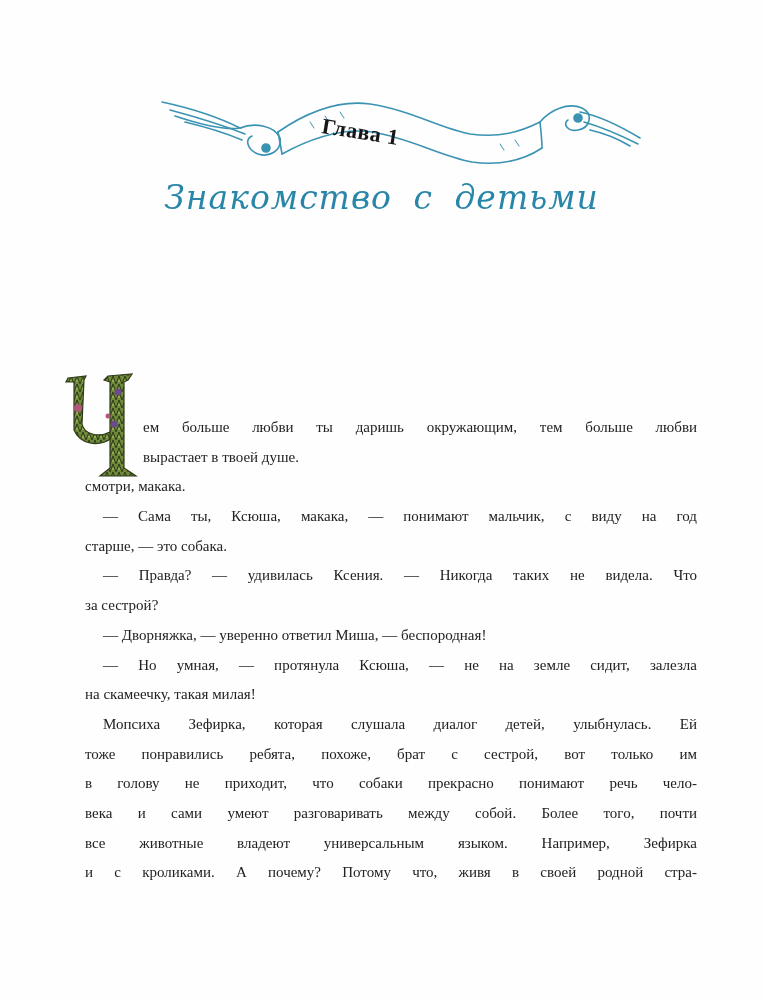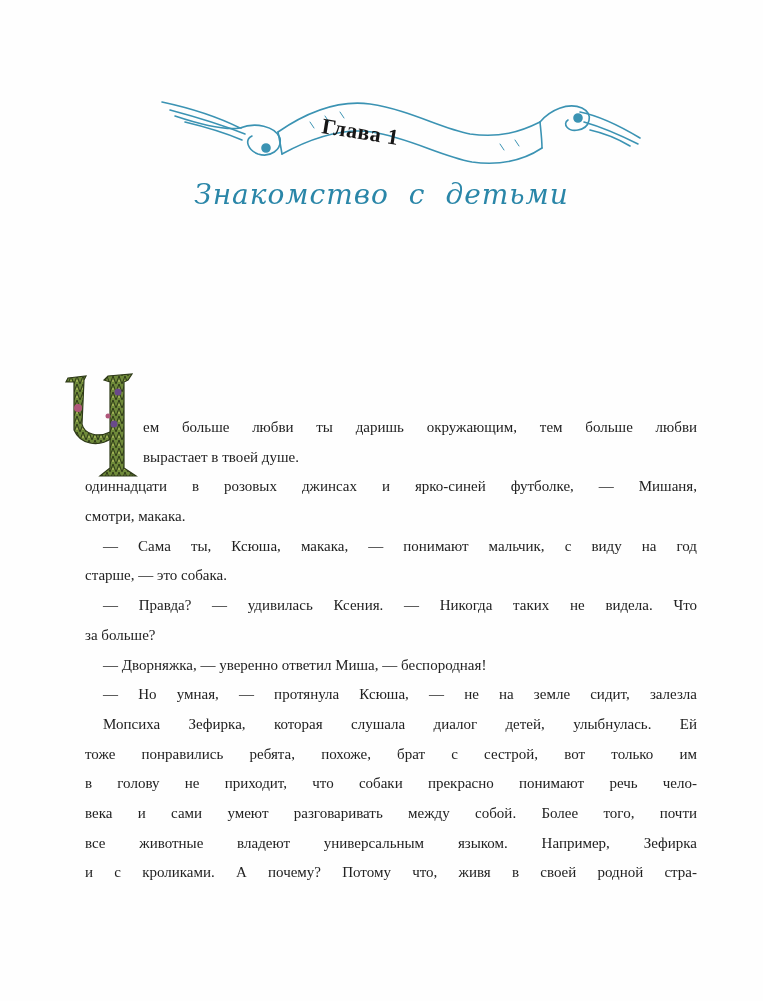--- a/index.html
+++ b/index.html
@@ -44,21 +44,21 @@
       white-space: nowrap;
     }
     .chapter-title {
       position: absolute;
       left: 0;
       width: 763px;
       top: 178px;
       text-align: center;
       font-family: "DejaVu Serif", "Liberation Serif", serif;
       font-style: italic;
-      font-size: 28px;
+      font-size: 33px;
       color: #2a86a8;
       letter-spacing: 1px;
       word-spacing: 10px;
       white-space: nowrap;
     }
     
     .dropcap {
       position: absolute;
       left: 62px;
       top: 368px;
@@ -141,28 +141,28 @@
       <circle cx="16" cy="40" r="4" fill="#b0577a"></circle>
       <circle cx="56" cy="24" r="3.5" fill="#6a4a8a"></circle>
       <circle cx="52" cy="56" r="3.5" fill="#6a4a8a"></circle>
       <circle cx="46" cy="48" r="2.5" fill="#b0577a"></circle>
     </svg>
   </div>
 
   <div class="text">
     <span class="line indent-cap">ем больше любви ты даришь окружающим, тем больше любви</span>
     <span class="line indent-cap last">вырастает в твоей душе.</span>
-    <span class="line">одиннадцати в розовых джинсах и ярко-синей футболке, — Мишаня,</span>
     <span class="line last">смотри, макака.</span>
     <span class="line indent">— Сама ты, Ксюша, макака, — понимают мальчик, с виду на год</span>
     <span class="line last">старше, — это собака.</span>
     <span class="line indent">— Правда? — удивилась Ксения. — Никогда таких не видела. Что</span>
-    <span class="line last">за больше?</span>
+    <span class="line last">за сестрой?</span>
     <span class="line indent last">— Дворняжка, — уверенно ответил Миша, — беспородная!</span>
     <span class="line indent">— Но умная, — протянула Ксюша, — не на земле сидит, залезла</span>
+    <span class="line last">на скамеечку, такая милая!</span>
     <span class="line indent">Мопсиха Зефирка, которая слушала диалог детей, улыбнулась. Ей</span>
     <span class="line">тоже понравились ребята, похоже, брат с сестрой, вот только им</span>
     <span class="line">в голову не приходит, что собаки прекрасно понимают речь чело-</span>
     <span class="line">века и сами умеют разговаривать между собой. Более того, почти</span>
     <span class="line">все животные владеют универсальным языком. Например, Зефирка</span>
     <span class="line">и с кроликами. А почему? Потому что, живя в своей родной стра-</span>
   </div>
 
 </div>
 

